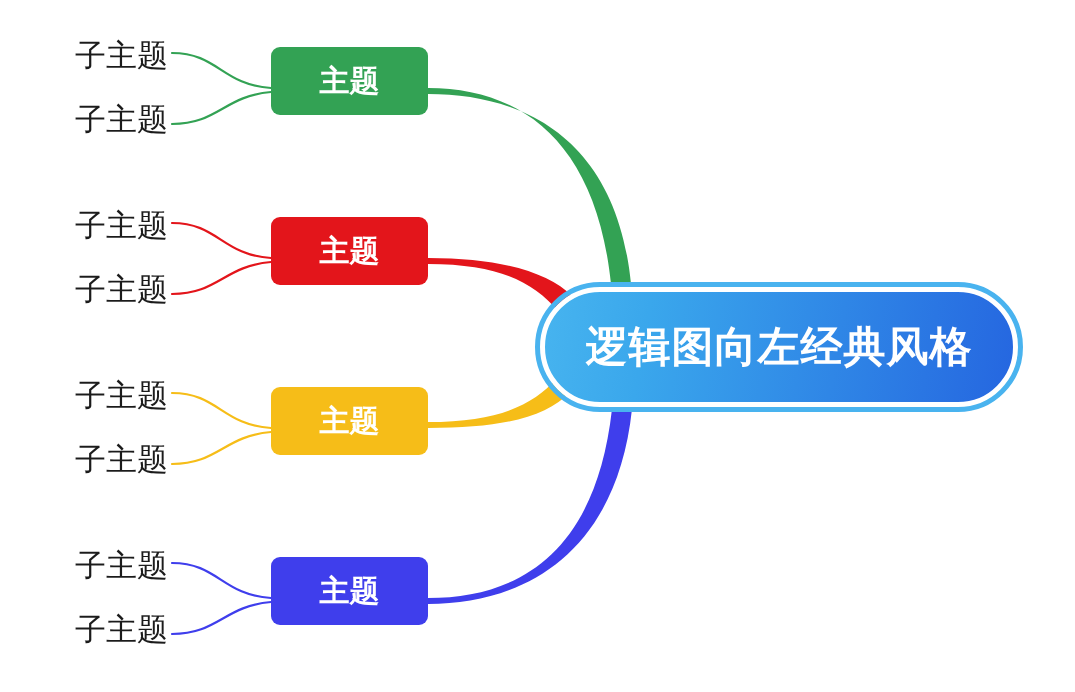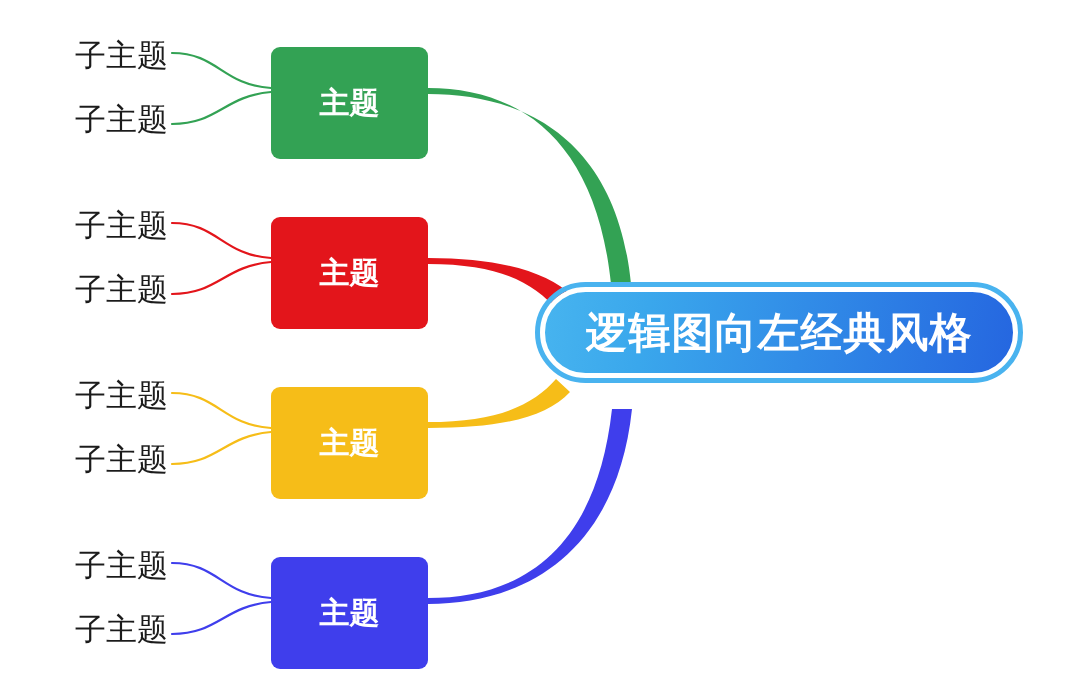--- a/index.html
+++ b/index.html
@@ -25,21 +25,21 @@
     height: 692px;
     pointer-events: none;
   }
 
   
   .root-node {
     position: absolute;
     left: 540px;
     top: 287px;
     width: 478px;
-    height: 91px;
+    height: 120px;
     box-sizing: border-box;
     border-radius: 60px;
     background: linear-gradient(100deg, #47b4ef 0%, #3aa7ec 22%, #2f86e6 62%, #2566e0 100%);
     border: 5px solid #ffffff;
     outline: 5px solid #49b3ef;
     display: flex;
     align-items: center;
     justify-content: center;
     z-index: 4;
   }
@@ -51,21 +51,21 @@
     line-height: 1;
     font-family: "Liberation Sans", sans-serif;
     white-space: nowrap;
   }
 
   
   .topic-box {
     position: absolute;
     left: 271px;
     width: 157px;
-    height: 112px;
+    height: 68px;
     border-radius: 9px;
     display: flex;
     align-items: center;
     justify-content: center;
     z-index: 3;
   }
   .topic-label {
     color: #ffffff;
     font-size: 30px;
     font-weight: bold;

